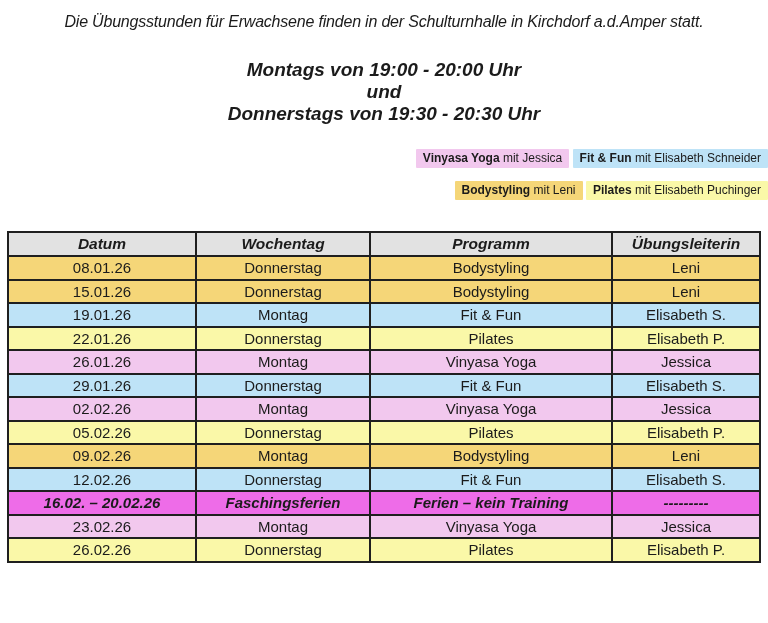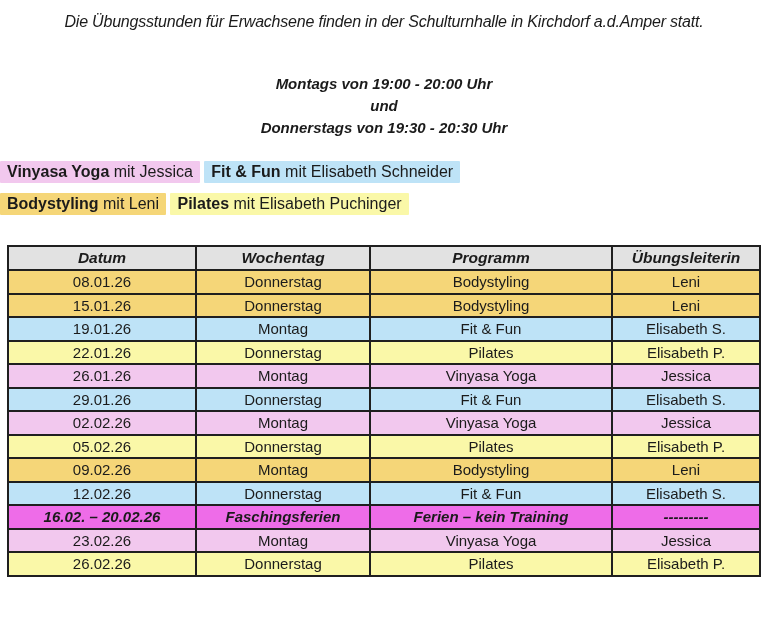--- a/index.html
+++ b/index.html
@@ -17,32 +17,32 @@
 
   .intro {
     text-align: center;
     font-style: italic;
     font-size: 16px;
     white-space: nowrap;
     letter-spacing: -0.2px;
   }
 
   .times {
-    margin-top: 42px;
+    margin-top: 28px;
     text-align: center;
     font-weight: bold;
     font-style: italic;
-    font-size: 15px;
+    font-size: 19px;
     line-height: 22px;
   }
 
   .legend {
     margin-top: 21px;
-    text-align: left;
-    font-size: 16px;
+    text-align: right;
+    font-size: 12px;
     line-height: 24px;
   }
   .legend-line { margin-bottom: 8px; }
   .legend-item {
     padding: 2px 7px 3px 7px;
     border-radius: 1px;
   }
   .legend-item b { font-weight: bold; }
 
   table.schedule {

